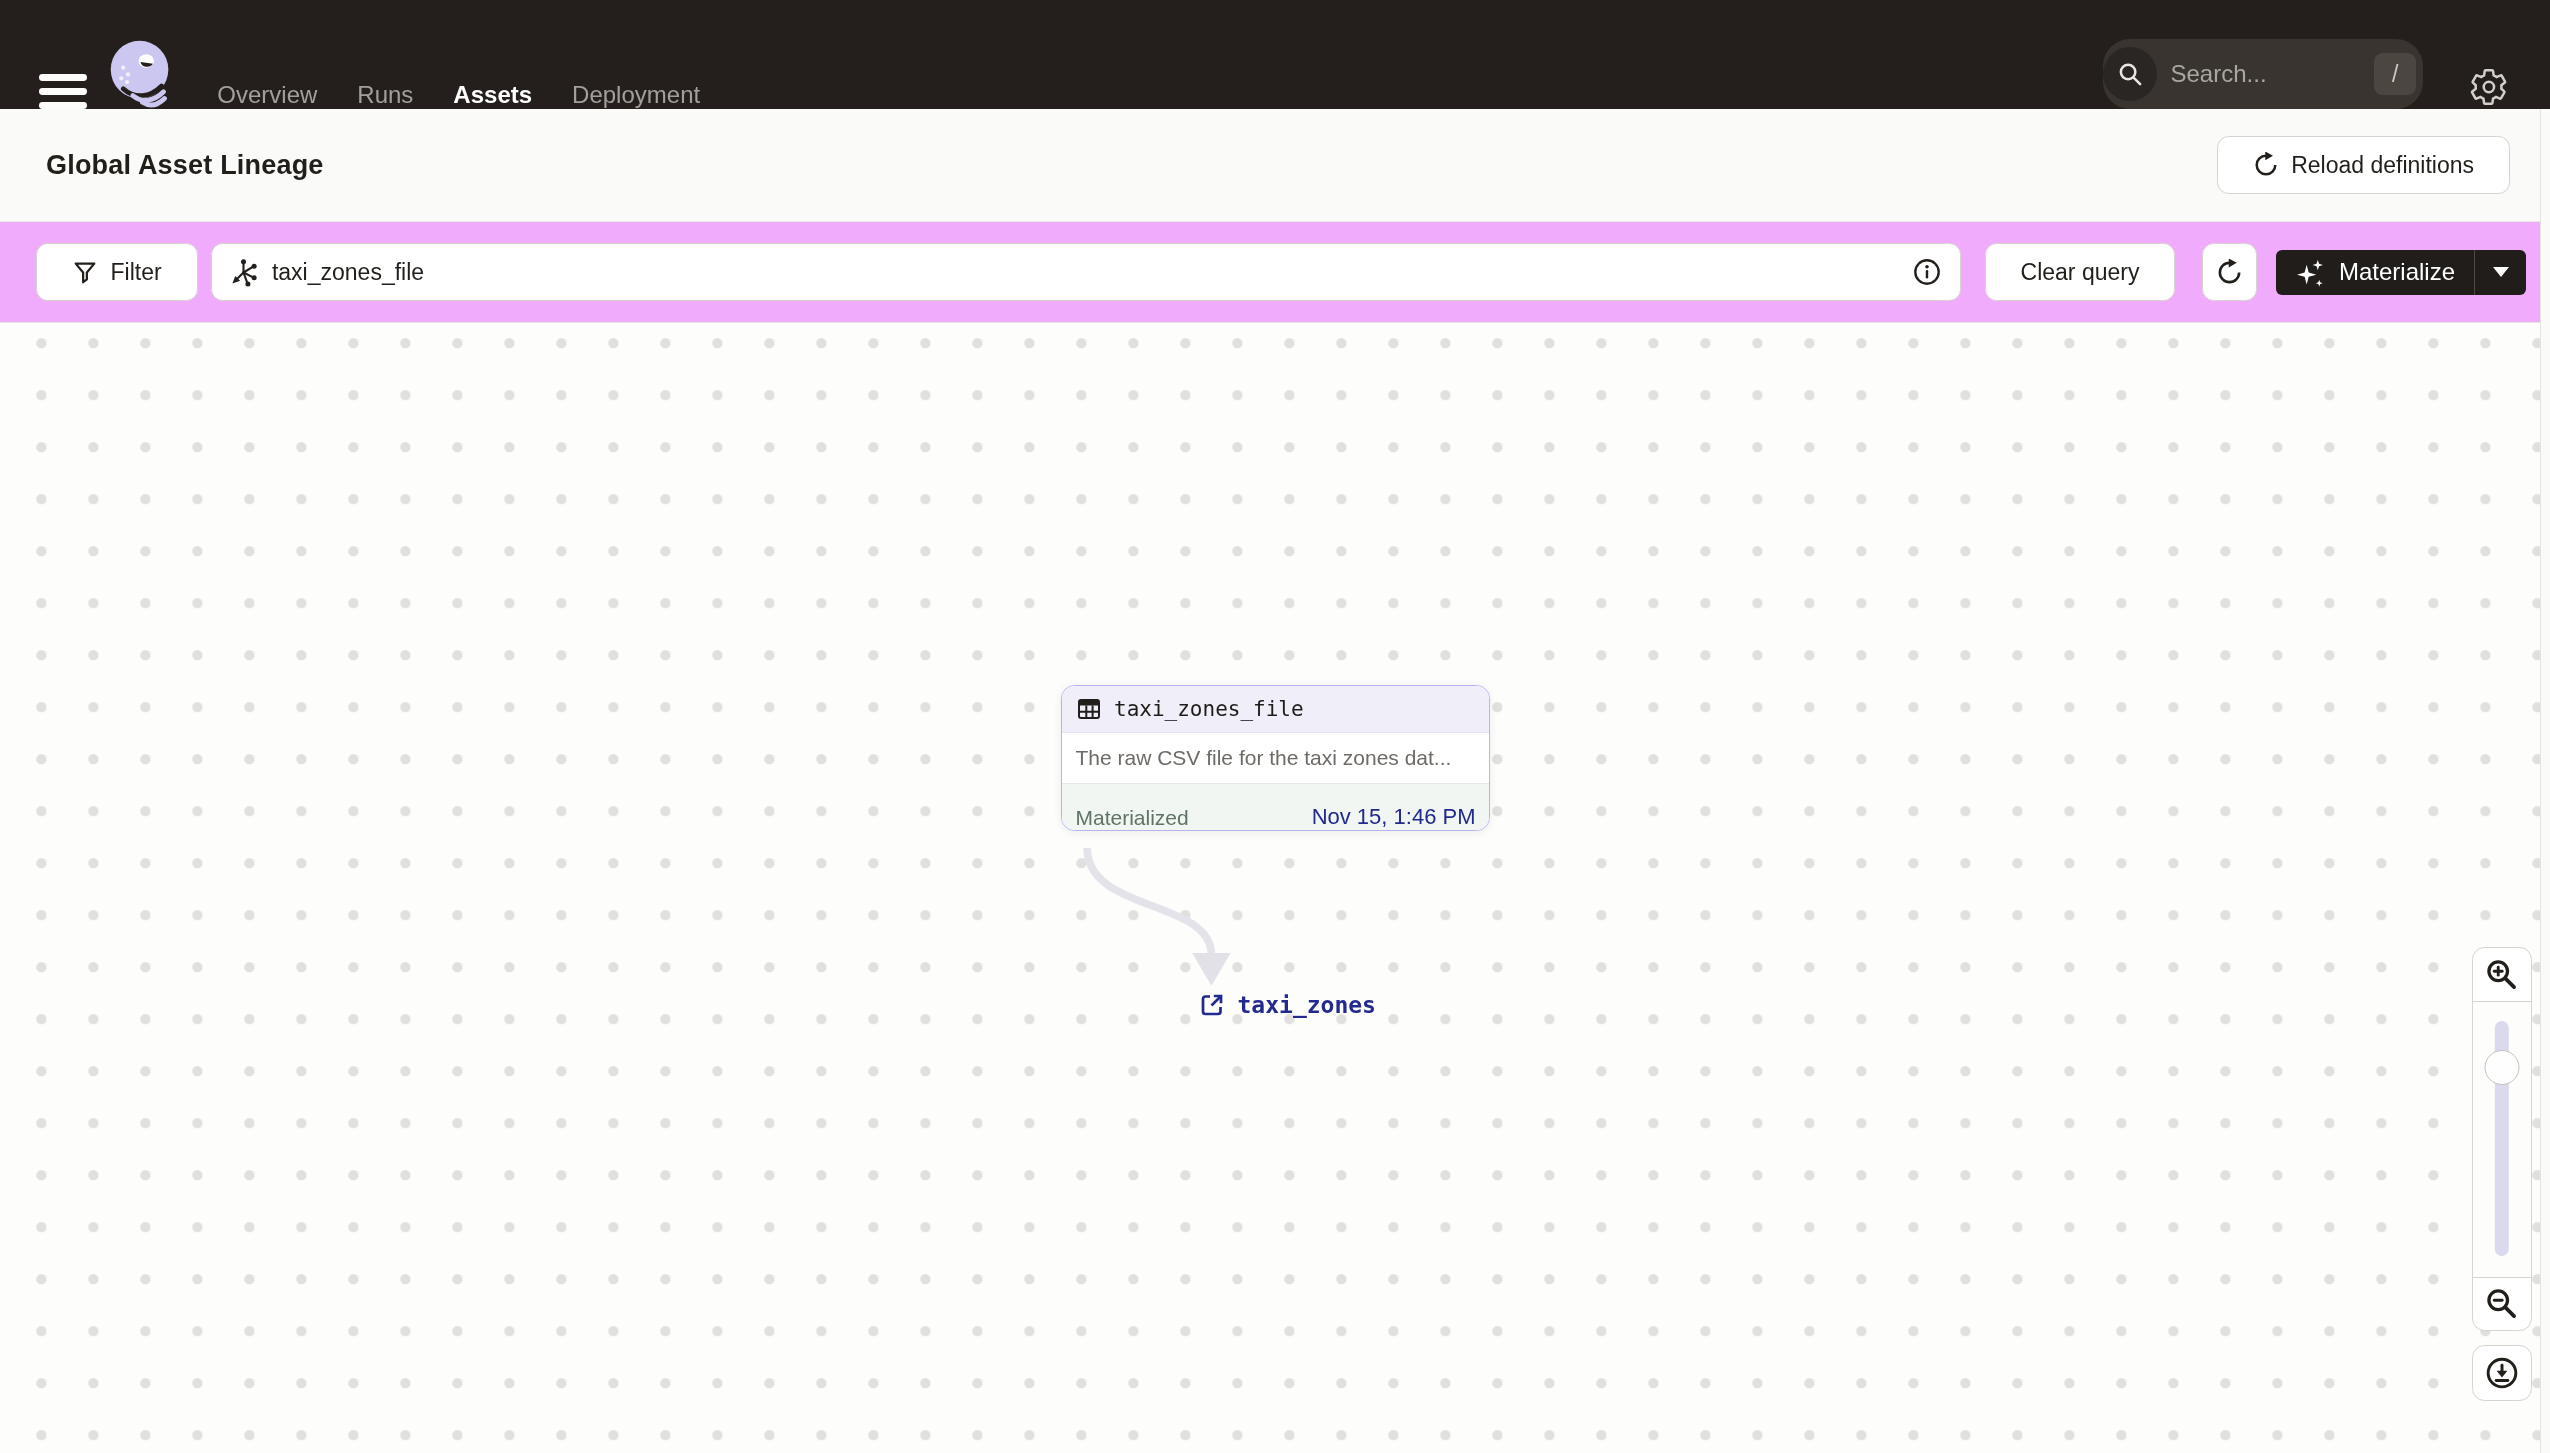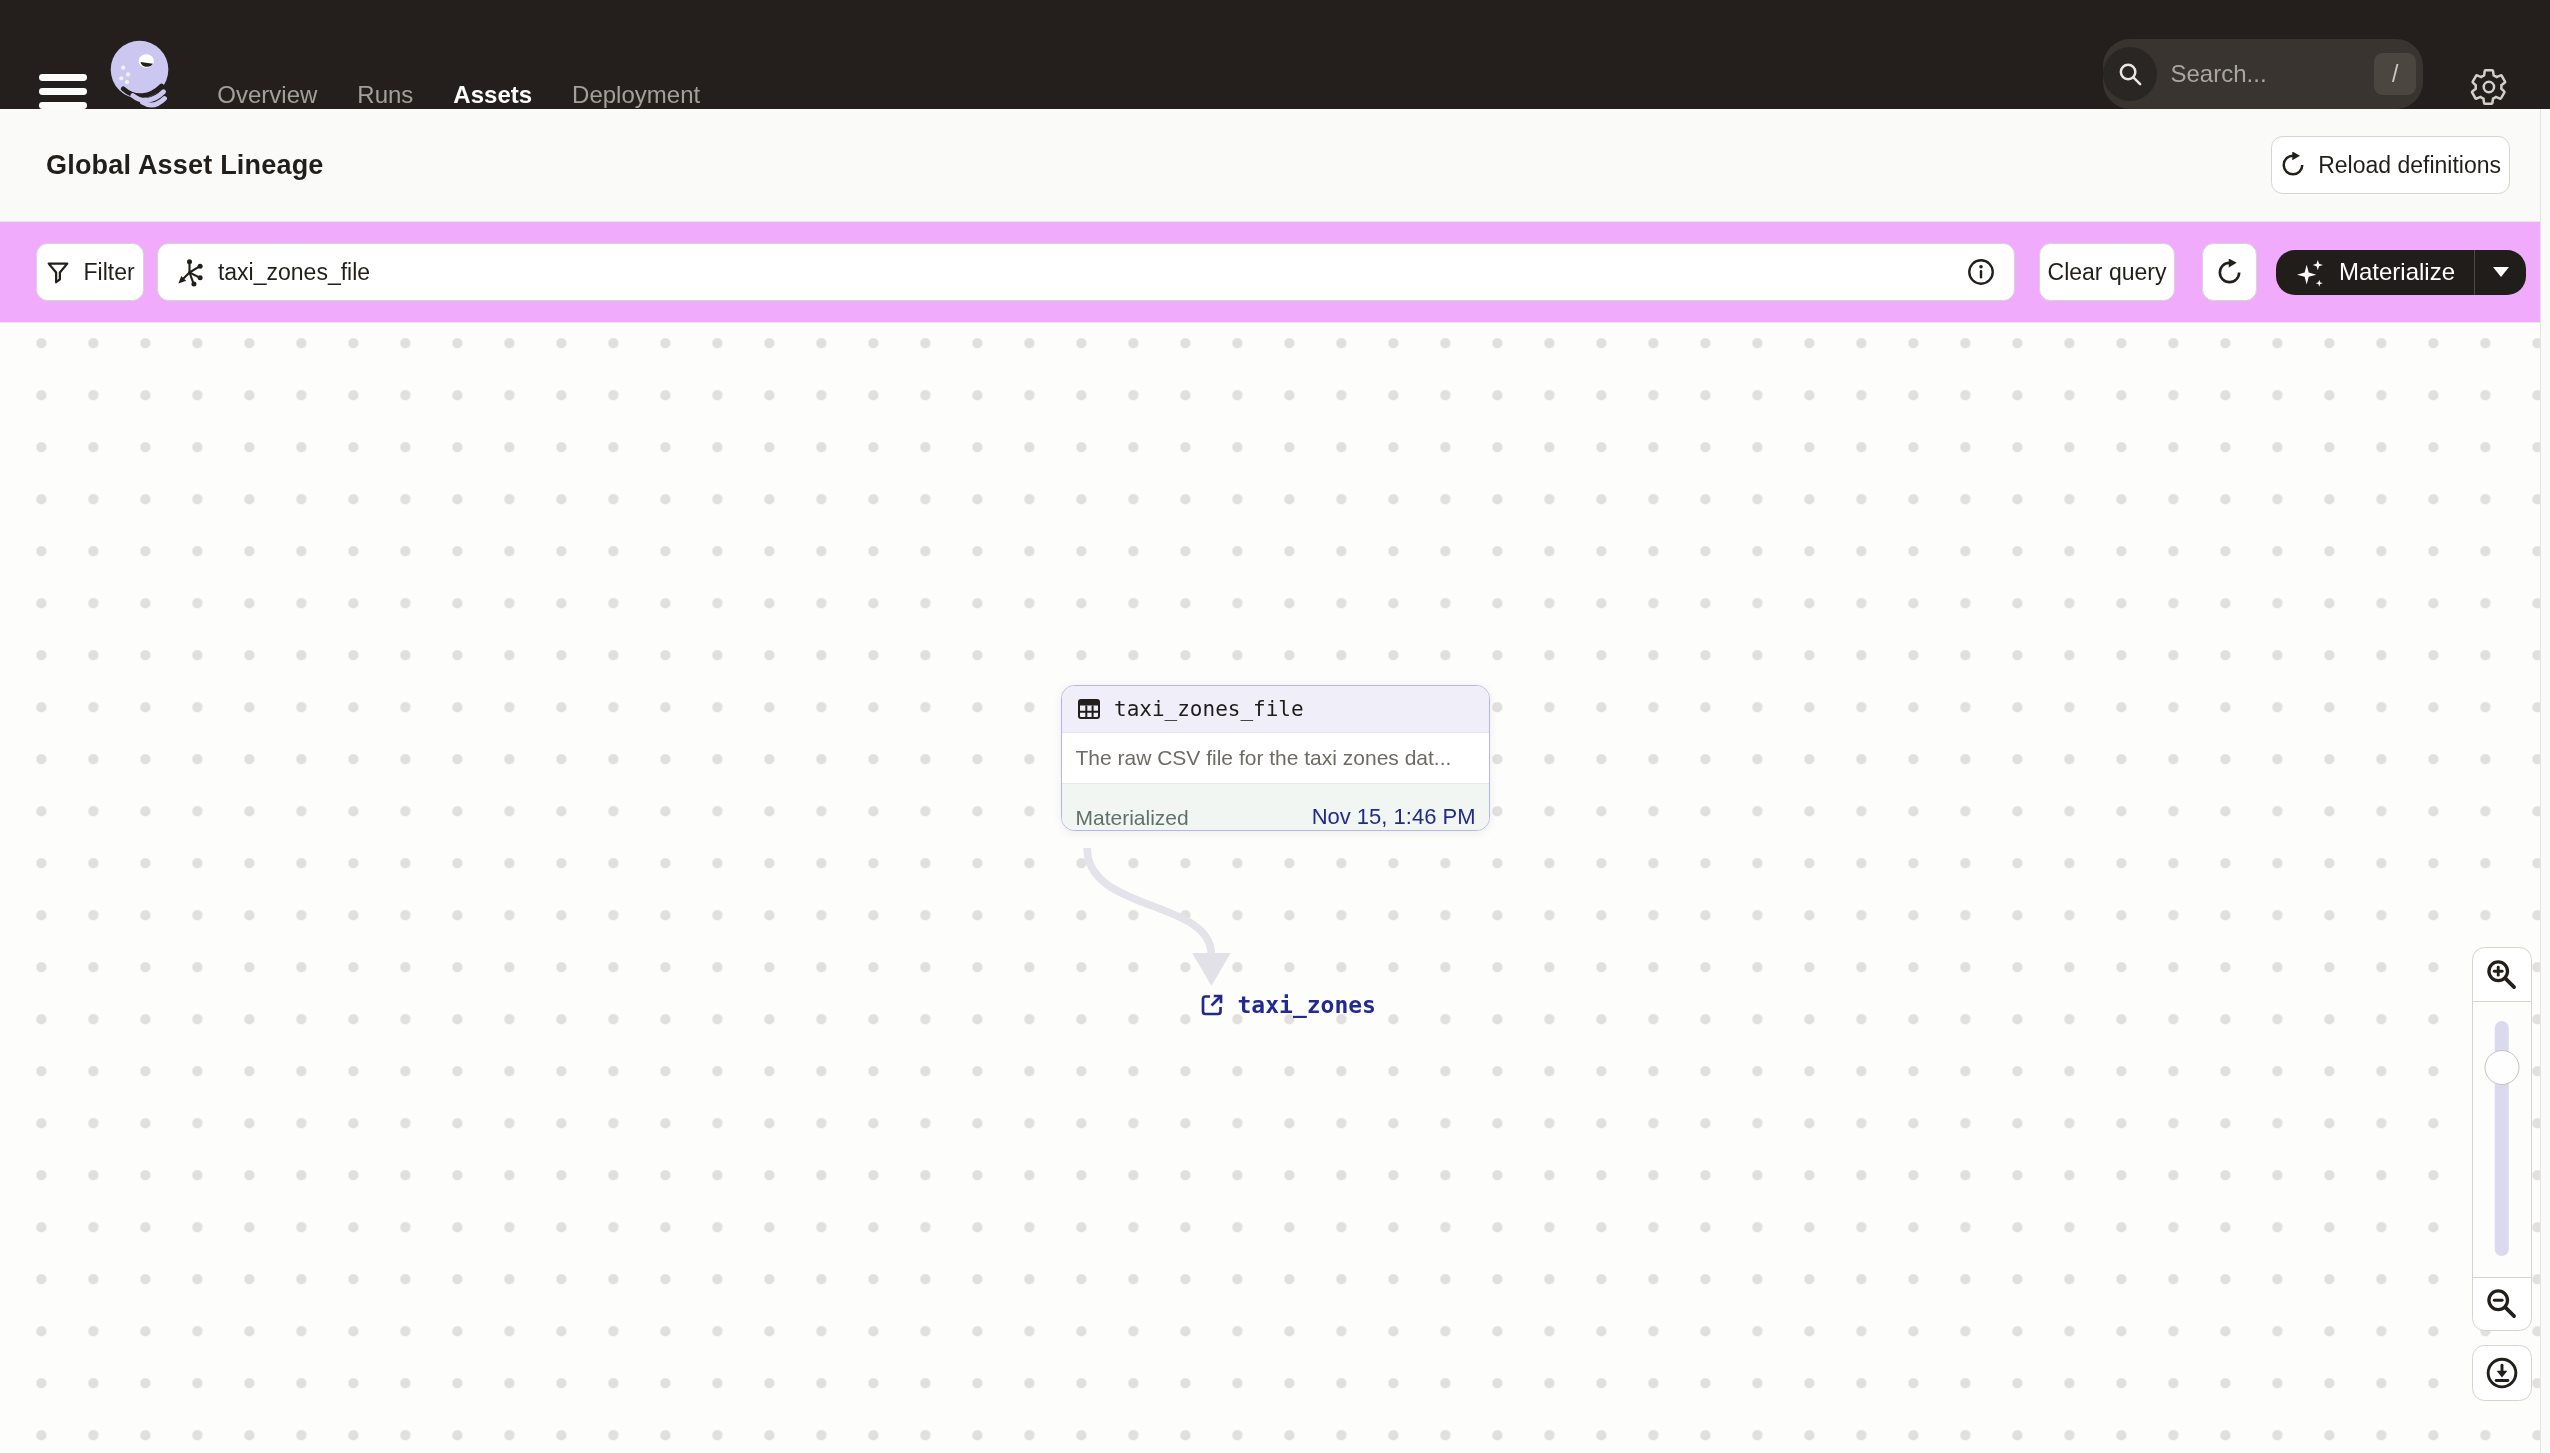--- a/index.html
+++ b/index.html
@@ -48,21 +48,21 @@
   .page-header {
     height:113px; flex:0 0 113px;
     background:#FAFAF8;
     border-bottom:1px solid #EAE9E6;
     display:flex; align-items:center; justify-content:space-between;
     padding:0 40px 0 46px;
   }
   .page-title { font-size:27px; font-weight:700; color:#221F1B; letter-spacing:0.2px; }
   .btn {
     display:inline-flex; align-items:center; gap:12.5px;
-    height:58px; padding:0 8px;
+    height:58px; padding:0 35px;
     background:#FFFFFF; border:1.4px solid #D7D4D0; border-radius:11.6px;
     font-family:"Liberation Sans", sans-serif; font-size:23px; color:#221F1B;
     cursor:pointer; white-space:nowrap;
   }
 
   
   .toolbar {
     height:100px; flex:0 0 100px;
     background:#f0abfc;
     display:flex; align-items:center;
@@ -75,21 +75,21 @@
   }
   .query-wrap input {
     flex:1; min-width:0; border:none; outline:none; background:transparent;
     font-family:"Liberation Sans", sans-serif; font-size:23px; color:#221F1B; padding:0 0 0 13.5px;
   }
   .info-icon-wrap { display:flex; align-items:center; justify-content:center; cursor:pointer; }
   .btn.icon-only { width:55px; padding:0; justify-content:center; margin-right:19px; }
   .clear-btn { margin-right:27px; }
   .materialize {
     display:flex; align-items:stretch; height:45px;
-    background:#211D1A; border-radius:19px; overflow:hidden; cursor:pointer;
+    background:#211D1A; border-radius:6px; overflow:hidden; cursor:pointer;
   }
   .mat-main { display:flex; align-items:center; gap:12.5px; padding:0 19px 0 21px; color:#FFFFFF; font-size:24px; }
   .mat-caret { width:52px; border-left:1px solid #4E4943; display:flex; align-items:center; justify-content:center; }
   .caret-down { width:0; height:0; border-left:8.7px solid transparent; border-right:8.7px solid transparent; border-top:10.6px solid #FFFFFF; }
 
   
   .graph {
     flex:1; position:relative;
     border-top:1px solid #E7E6E3;
     background-color:#FDFDFC;

